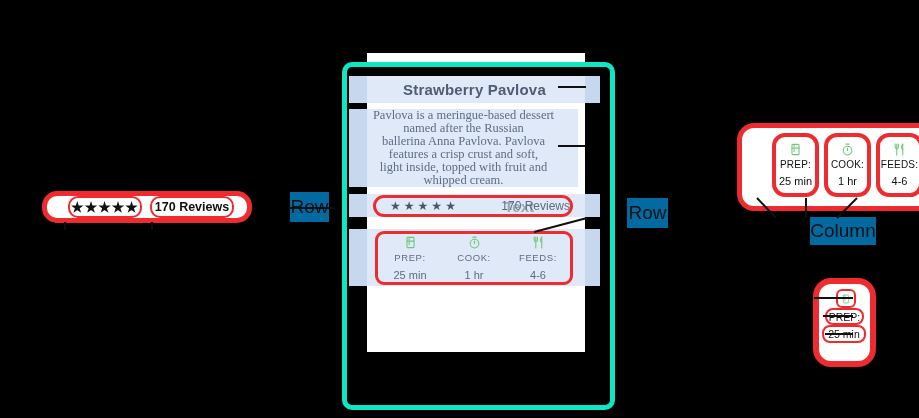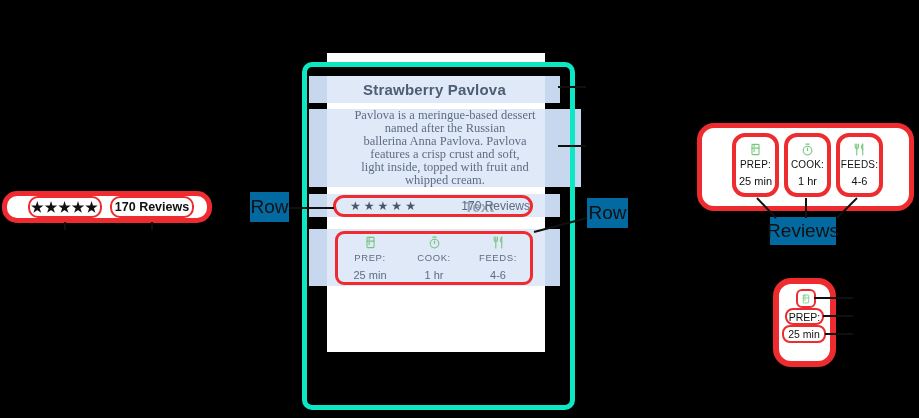--- a/index.html
+++ b/index.html
@@ -1,20 +1,20 @@
 <!DOCTYPE html>
 <html><head>
 <meta charset="utf-8">
 <style>
   html,body{margin:0;padding:0;background:#000;}
   #stage{
     position:relative;width:919px;height:418px;background:#000;overflow:hidden;
     font-family:"Liberation Sans",sans-serif;
   }
-  .abs{position:absolute;box-sizing:border-box;}
+  .abs{position:absolute;box-sizing:border-box;margin-left:40px;}
   .white{background:#ffffff;}
   
   .redbox{border:5px solid #ee2b2f;background:#fff;border-radius:15px;}
   .redbox-thin{border:3px solid #ee2b2f;background:#fff;border-radius:10px;}
   .center{display:flex;align-items:center;justify-content:center;}
   .col{display:flex;flex-direction:column;align-items:center;justify-content:center;}
   
   .teal-frame{border:5px solid #0ce8c3;border-radius:10px;background:transparent;}
   
   .band{background:linear-gradient(90deg,#c7d7ee 0 18px,#dfe9f8 18px 236px,#c7d7ee 236px 251px);}
@@ -53,21 +53,21 @@
     <span class="reviews-black">170 Reviews</span>
   </div>
   <div class="abs tag" style="left:250px;top:192px;width:39px;height:30px;">Row</div>
 
   <div class="abs white" style="left:327px;top:53px;width:218px;height:9px;"></div>
   <div class="abs white" style="left:327px;top:76px;width:218px;height:276px;"></div>
 
   <div class="abs band center" style="left:309px;top:76px;width:251px;height:27px;">
     <span class="card-title">Strawberry Pavlova</span>
   </div>
-  <div class="abs band center" style="left:309px;top:109px;width:272px;height:78px;">
+  <div class="abs band center" style="left:309px;top:109px;width:229px;height:78px;">
     <span class="card-desc">Pavlova is a meringue-based dessert
 named after the Russian
 ballerina Anna Pavlova. Pavlova
 features a crisp crust and soft,
 light inside, topped with fruit and
 whipped cream.</span>
   </div>
   <div class="abs band" style="left:309px;top:194px;width:251px;height:23px;"></div>
   <div class="abs band" style="left:309px;top:229px;width:251px;height:57px;"></div>
 
@@ -140,21 +140,21 @@
   <div class="abs col" style="left:836px;top:133px;width:47px;height:64px;border:4px solid #ee2b2f;border-radius:13px;background:#fff;">
     <svg class="icon-svg" width="13" height="13" viewBox="0 0 24 24">
       <path d="M7 2 v20"></path>
         <path d="M4 2 v5.5 a3 3 0 0 0 6 0 V2"></path>
       <path d="M18 2 v20"></path>
         <path d="M18 2 c-3 3 -3 8 0 10"></path>
     </svg>
     <span class="ex-label">FEEDS:</span>
     <span class="ex-value">4-6</span>
   </div>
-  <div class="abs tag" style="left:770px;top:217px;width:66px;height:28px;">Reviews</div>
+  <div class="abs tag" style="left:770px;top:217px;width:66px;height:28px;">Column</div>
 
   <div class="abs" style="left:773px;top:278px;width:63px;height:89px;border:6px solid #ee2b2f;border-radius:18px;background:#fff;"></div>
   <div class="abs center" style="left:796px;top:289px;width:20px;height:19px;border:2.5px solid #ee2b2f;border-radius:6px;background:#fff;">
     <svg class="icon-svg" width="10" height="10" viewBox="0 0 24 24" style="stroke-width:2.5;">
       <rect x="5.5" y="2.5" width="13" height="19" rx="1.5"></rect>
         <line x1="5.5" y1="9.5" x2="18.5" y2="9.5"></line>
       <line x1="9.5" y1="4.5" x2="9.5" y2="7.5"></line>
         <line x1="9.5" y1="12" x2="9.5" y2="16"></line>
     </svg>
   </div>

